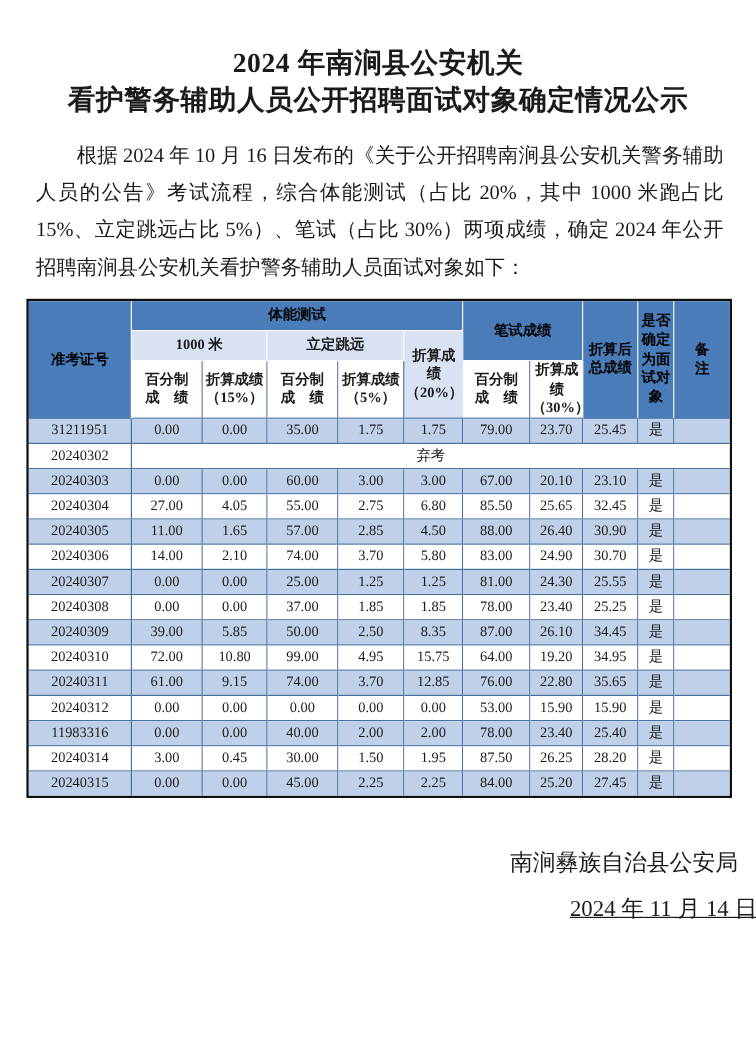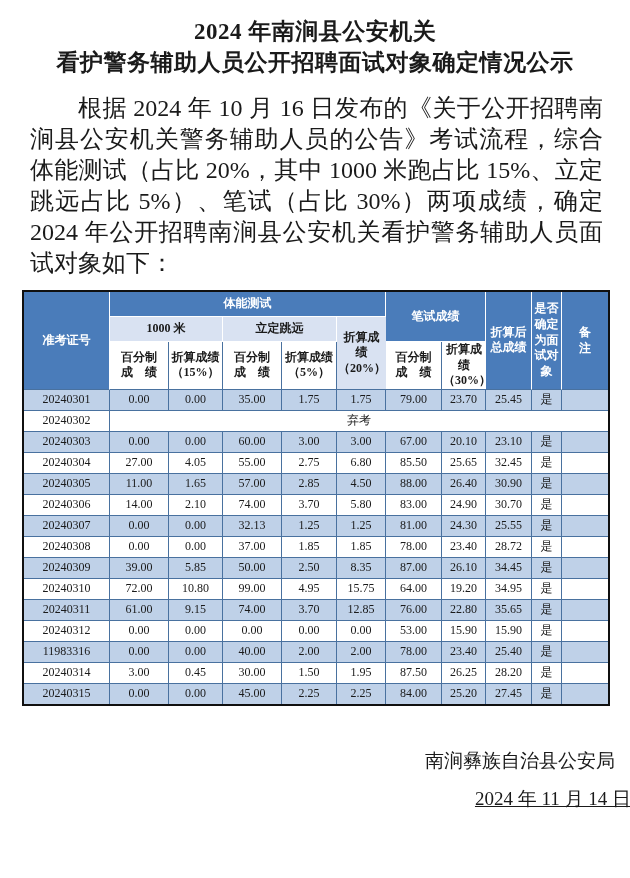--- a/index.html
+++ b/index.html
@@ -1,36 +1,36 @@
 <!DOCTYPE html>
 <html><head>
 <meta charset="utf-8">
 <style>
   html,body { margin:0; padding:0; }
   body {
     width:630px; height:878px; background:#ffffff; overflow:hidden;
     font-family:"Liberation Serif","DejaVu Serif",serif; color:#1a1a1a;
     -webkit-font-smoothing:antialiased;
   }
-  .title-block { margin-top:16px; text-align:center; }
+  .title-block { margin-top:37px; text-align:center; }
   .title-line { font-size:23px; font-weight:bold; line-height:31px; letter-spacing:0.5px; }
-  .intro { margin:15px 27px 0 30px; font-size:24px; line-height:31px; text-align:justify; text-indent:2em; }
+  .intro { margin:15px 27px 0 30px; font-size:17px; line-height:31px; text-align:justify; text-indent:2em; }
 
   table.score-table {
     border-collapse:separate; border-spacing:0; table-layout:fixed;
     margin:11px 0 0 22px; width:584px; border:2px solid #101010;
   }
   .score-table th, .score-table td {
     padding:0 1px; text-align:center; vertical-align:middle; overflow:hidden;
   }
   .score-table thead th {
     font-size:12px; font-weight:bold; line-height:1.3;
     border-right:1px solid #ffffff; border-bottom:1px solid #ffffff;
   }
-  .hdr-med   { background:#4a7cba; color:#ffffff; }
+  .hdr-med   { background:#4a7cba; color:#000000; }
   .hdr-light { background:#d9e2f2; color:#1a1a1a; }
   .hdr-white { background:#ffffff; color:#1a1a1a; }
   .br-dark  { border-right-color:#49719f !important; }
   .bb-dark  { border-bottom-color:#49719f !important; }
   .fs13 { font-size:13px; }
   .pre  { white-space:pre-line; }
   .narrowwrap { word-break:break-all; }
   .vert2 { display:inline-block; width:1.1em; word-break:break-all; line-height:1.35; }
   .h-r1 th { height:24px; }
   .h-r2 th { height:24px; }
@@ -98,21 +98,21 @@
       <th class="hdr-white pre br-dark bb-dark">折算成绩
 （5%）</th>
       <th class="hdr-white pre br-dark bb-dark">百分制
 成　绩</th>
       <th class="hdr-white pre br-dark bb-dark">折算成绩
 （30%）</th>
     </tr>
   </thead>
   <tbody>
       <tr class="stripe">
-        <td>20240301</td>
+        <td>31211951</td>
         <td>0.00</td>
         <td>0.00</td>
         <td>35.00</td>
         <td>1.75</td>
         <td>1.75</td>
         <td>79.00</td>
         <td>23.70</td>
         <td>25.45</td>
         <td>是</td>
         <td></td>
@@ -170,39 +170,39 @@
         <td>83.00</td>
         <td>24.90</td>
         <td>30.70</td>
         <td>是</td>
         <td></td>
       </tr>
       <tr class="stripe">
         <td>20240307</td>
         <td>0.00</td>
         <td>0.00</td>
-        <td>32.13</td>
+        <td>25.00</td>
         <td>1.25</td>
         <td>1.25</td>
         <td>81.00</td>
         <td>24.30</td>
         <td>25.55</td>
         <td>是</td>
         <td></td>
       </tr>
       <tr>
         <td>20240308</td>
         <td>0.00</td>
         <td>0.00</td>
         <td>37.00</td>
         <td>1.85</td>
         <td>1.85</td>
         <td>78.00</td>
         <td>23.40</td>
-        <td>28.72</td>
+        <td>25.25</td>
         <td>是</td>
         <td></td>
       </tr>
       <tr class="stripe">
         <td>20240309</td>
         <td>39.00</td>
         <td>5.85</td>
         <td>50.00</td>
         <td>2.50</td>
         <td>8.35</td>

